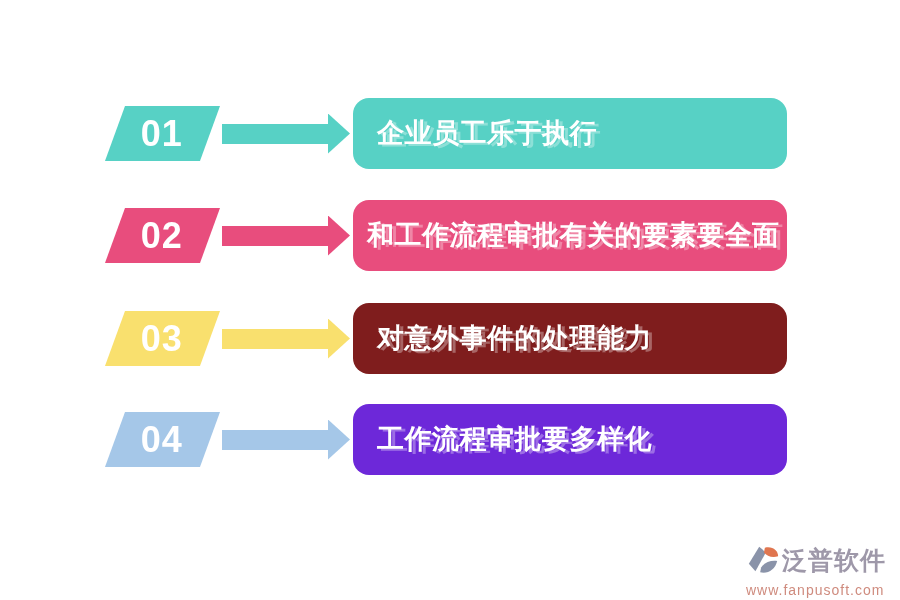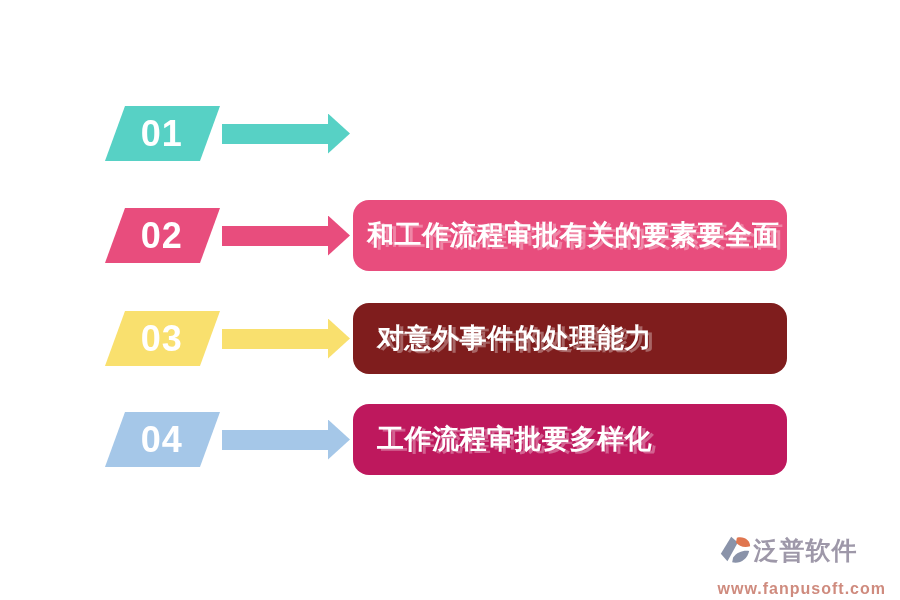--- a/index.html
+++ b/index.html
@@ -97,39 +97,42 @@
     align-items: center;
     gap: 2px;
   }
   .logo-name {
     font-size: 25px;
     font-weight: bold;
     letter-spacing: 1px;
     line-height: 1;
   }
   .logo-url {
-    font-size: 16px;
+    font-size: 14px;
     letter-spacing: 1px;
     line-height: 1;
-    margin-top: 16px;
-    font-weight: bold;
+    margin-top: 8px;
+    font-weight: normal;
   }
 </style>
 </head>
 <body>
 
 <div class="canvas">
 
   <div class="step-row r0">
     <div class="num-shape" style="background-color: rgb(87, 209, 197);">
       <span class="num-text">01</span>
     </div>
     <div class="arrow">
       <div class="arrow-tail" style="background-color: rgb(87, 209, 197);"></div>
       <div class="arrow-head" style="background-color: rgb(87, 209, 197);"></div>
+    </div>
+    <div class="label-bar" style="background-color: rgb(87, 209, 197);">
+      <span class="label-text">企业员工乐于执行</span>
     </div>
   </div>
 
   <div class="step-row r1">
     <div class="num-shape" style="background-color: rgb(232, 77, 125);">
       <span class="num-text">02</span>
     </div>
     <div class="arrow">
       <div class="arrow-tail" style="background-color: rgb(232, 77, 125);"></div>
       <div class="arrow-head" style="background-color: rgb(232, 77, 125);"></div>
@@ -153,21 +156,21 @@
   </div>
 
   <div class="step-row r3">
     <div class="num-shape" style="background-color: rgb(165, 199, 232);">
       <span class="num-text">04</span>
     </div>
     <div class="arrow">
       <div class="arrow-tail" style="background-color: rgb(165, 199, 232);"></div>
       <div class="arrow-head" style="background-color: rgb(165, 199, 232);"></div>
     </div>
-    <div class="label-bar" style="background-color: #be185d;">
+    <div class="label-bar" style="background-color: #6d28d9;">
       <span class="label-text">工作流程审批要多样化</span>
     </div>
   </div>
 
   <div class="logo">
     <div class="logo-top">
       <svg width="34" height="30" viewBox="0 0 36 30">
         <path d="M3,19 L14,1 L21,7 L10,27 Z" fill="#8a93a9"></path>
         <path d="M20,2 C28,0 34,5 34,11 C28,13 22,11 19,7 Z" fill="#e0764f"></path>
         <path d="M15,28 C23,30 31,25 33,16 C27,15 20,17 16,23 Z" fill="#8a93a9"></path>

